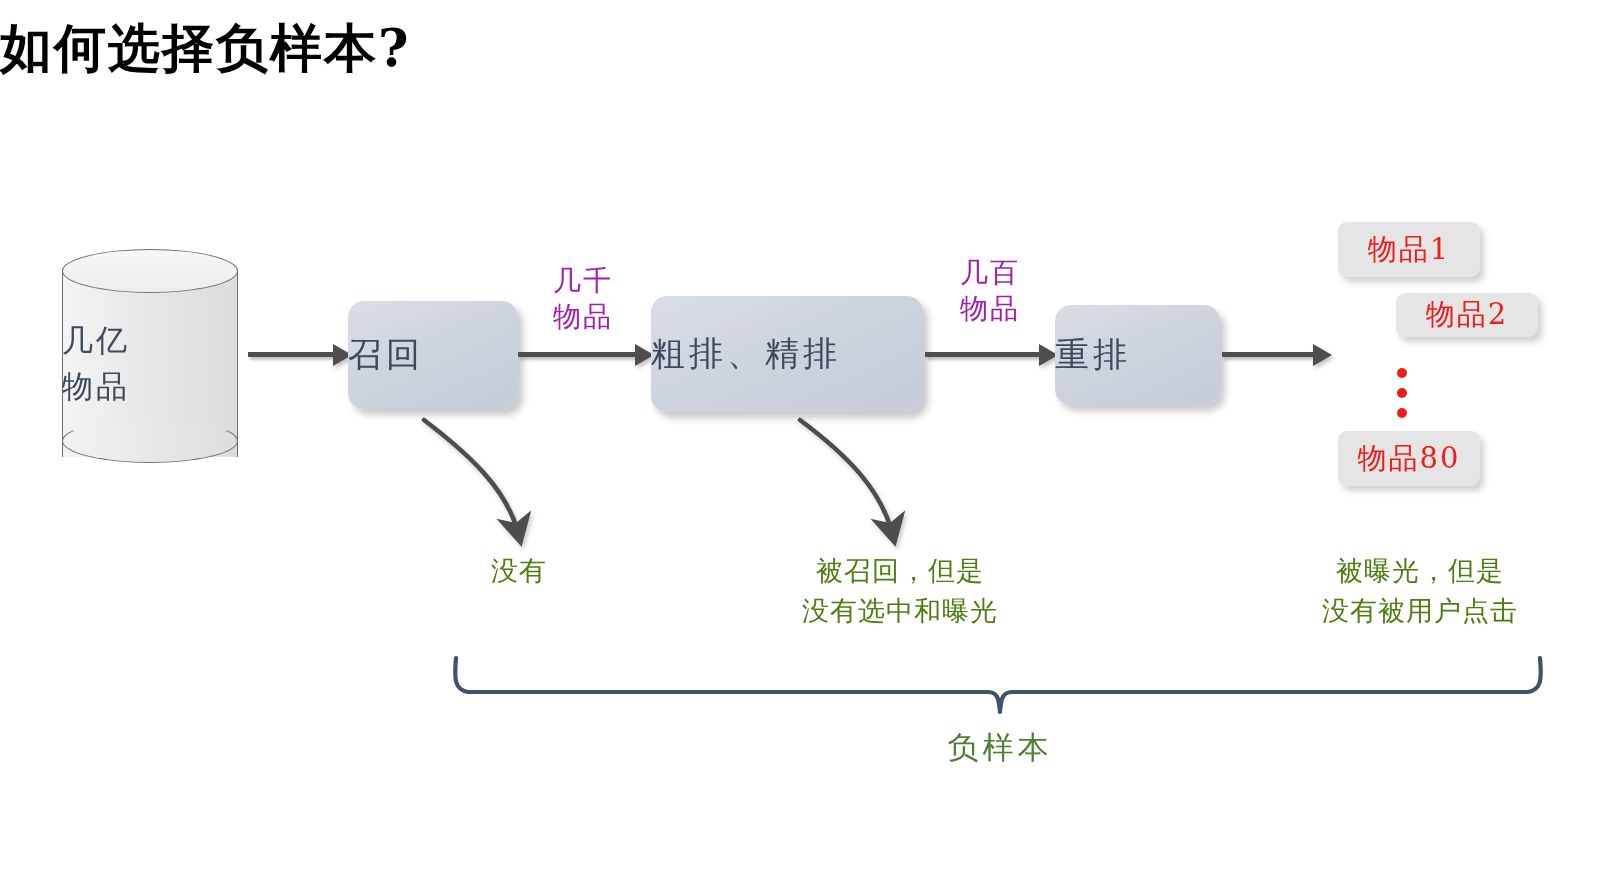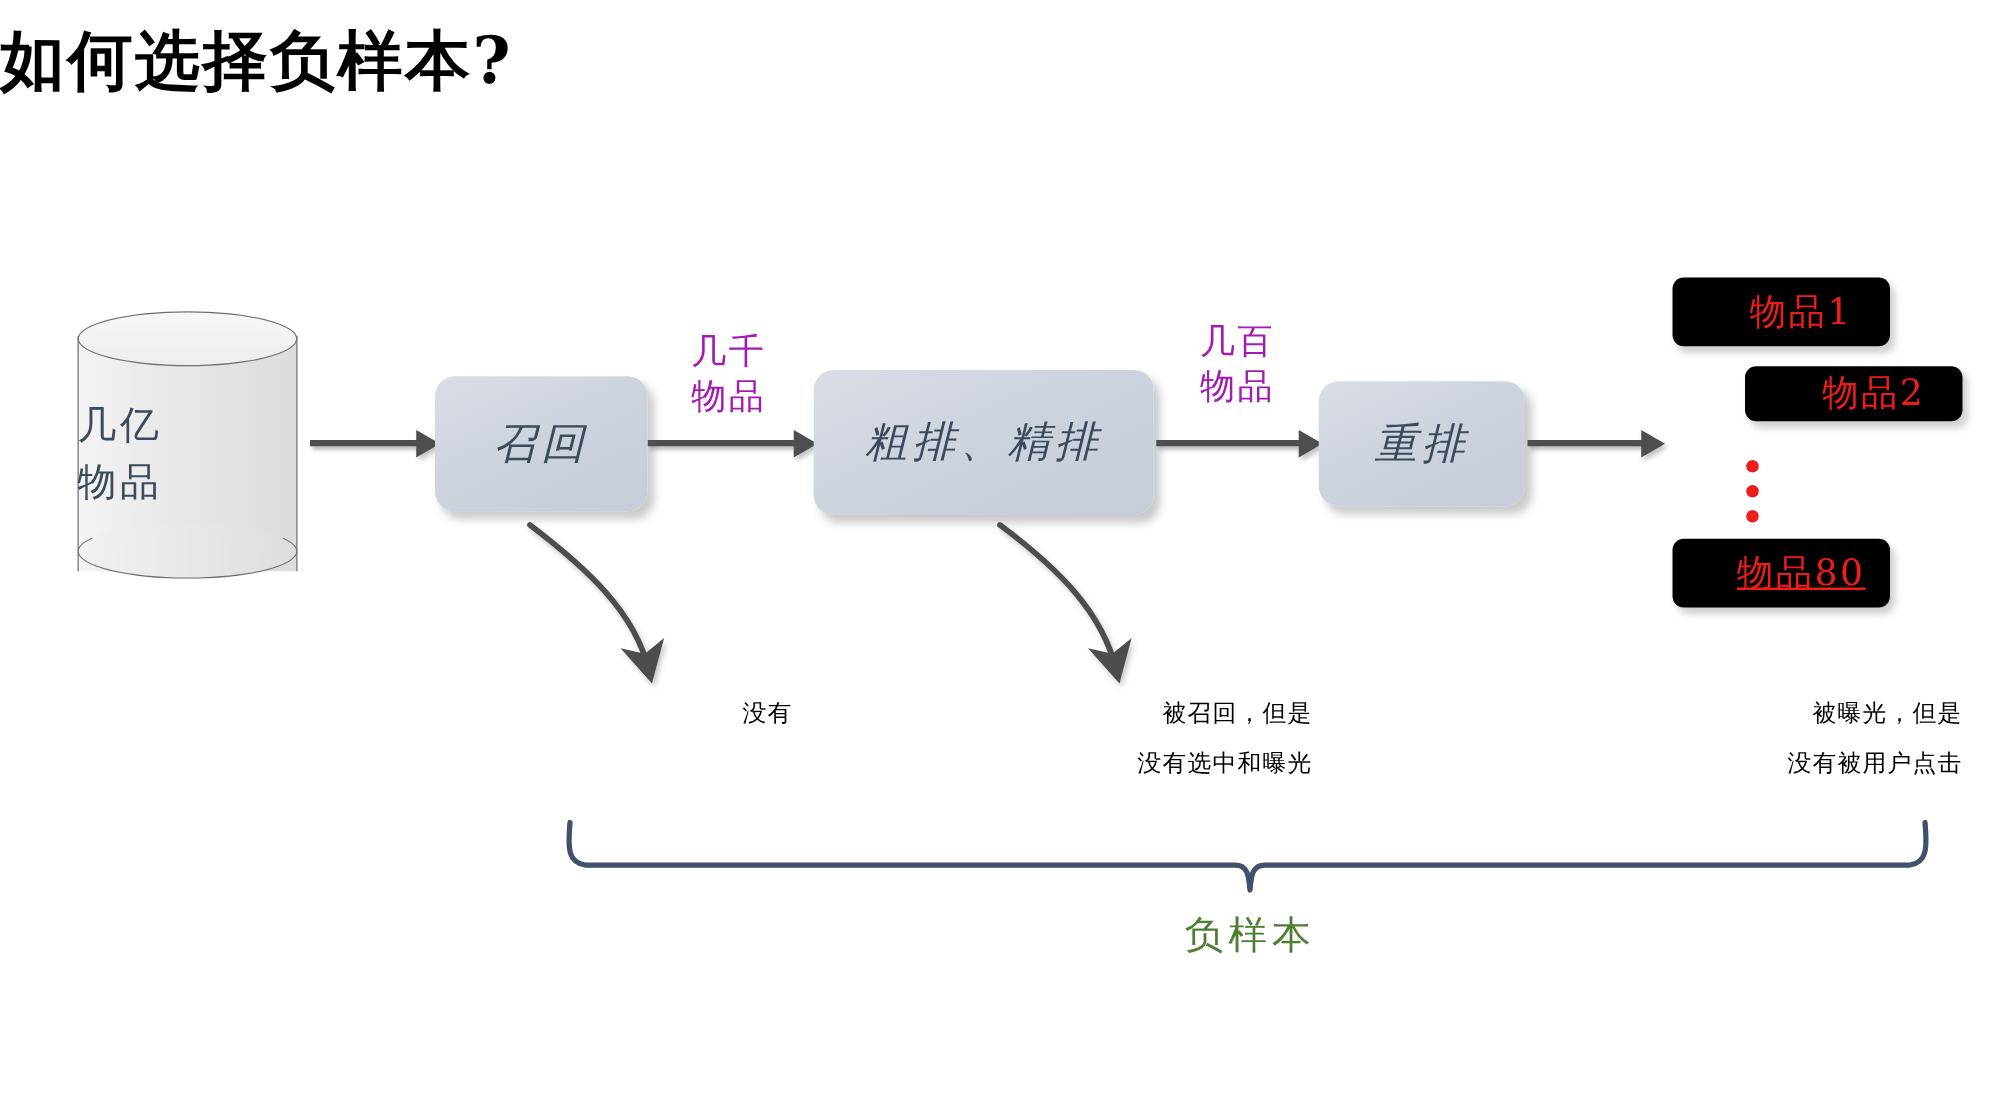--- a/index.html
+++ b/index.html
@@ -78,25 +78,23 @@
     letter-spacing: 3px;
   }
 
   
   .stage-box {
     background: linear-gradient(155deg, #d9dde6 0%, #ced4de 45%, #c6ccd8 100%);
     border-radius: 16px;
     box-shadow: 5px 6px 7px rgba(90,90,90,0.33);
     display: flex;
     align-items: center;
-    justify-content: center;
     color: #3c4a5e;
     letter-spacing: 4px;
     font-size: 34px;
-    font-style: italic;
   }
   #box-recall   { left: 348px;  top: 301px; width: 170px; height: 108px; }
   #box-rank     { left: 651px;  top: 296px; width: 272px; height: 116px; }
   #box-rerank   { left: 1055px; top: 305px; width: 165px; height: 100px; }
 
   
   .h-arrow { height: 22px; }
   .h-arrow .shaft {
     position: absolute;
     left: 0; top: 8px;
@@ -132,53 +130,52 @@
     font-size: 28px;
     line-height: 36px;
     text-align: center;
     letter-spacing: 2px;
   }
   #red1 { left: 528px; top: 263px; width: 110px; }
   #red2 { left: 935px; top: 255px; width: 110px; }
 
   
   .green-label {
-    color: #000000;
-    font-size: 19px;
+    color: #4d7c0f;
+    font-size: 27px;
     line-height: 40px;
-    text-align: right;
+    text-align: center;
     letter-spacing: 1px;
   }
   #green1 { left: 404px;  top: 551px; width: 230px; }
   #green2 { left: 750px;  top: 551px; width: 300px; }
   #green3 { left: 1270px; top: 551px; width: 300px; }
   #green-neg {
     left: 880px; top: 727px; width: 240px;
     color: #4e7e34;
     font-size: 31px;
     text-align: center;
     letter-spacing: 4px;
   }
 
   
   .item-box {
-    background: #000000;
+    background: #e5e5e5;
     border-radius: 9px;
     box-shadow: 4px 5px 6px rgba(120,120,120,0.35);
     display: flex;
     align-items: center;
     justify-content: center;
     color: #ef1c1c;
     font-size: 29px;
     letter-spacing: 2px;
-    padding-left: 32px;
   }
   #item1 { left: 1338px; top: 222px; width: 142px; height: 55px; }
   #item2 { left: 1396px; top: 293px; width: 142px; height: 44px; }
-  #item3 { left: 1338px; top: 431px; width: 142px; height: 55px; text-decoration: underline; }
+  #item3 { left: 1338px; top: 431px; width: 142px; height: 55px; }
   #item-dots {
     left: 1392px; top: 368px;
     width: 20px;
     display: flex;
     flex-direction: column;
     align-items: center;
     gap: 10px;
   }
   #item-dots i {
     display: block;

